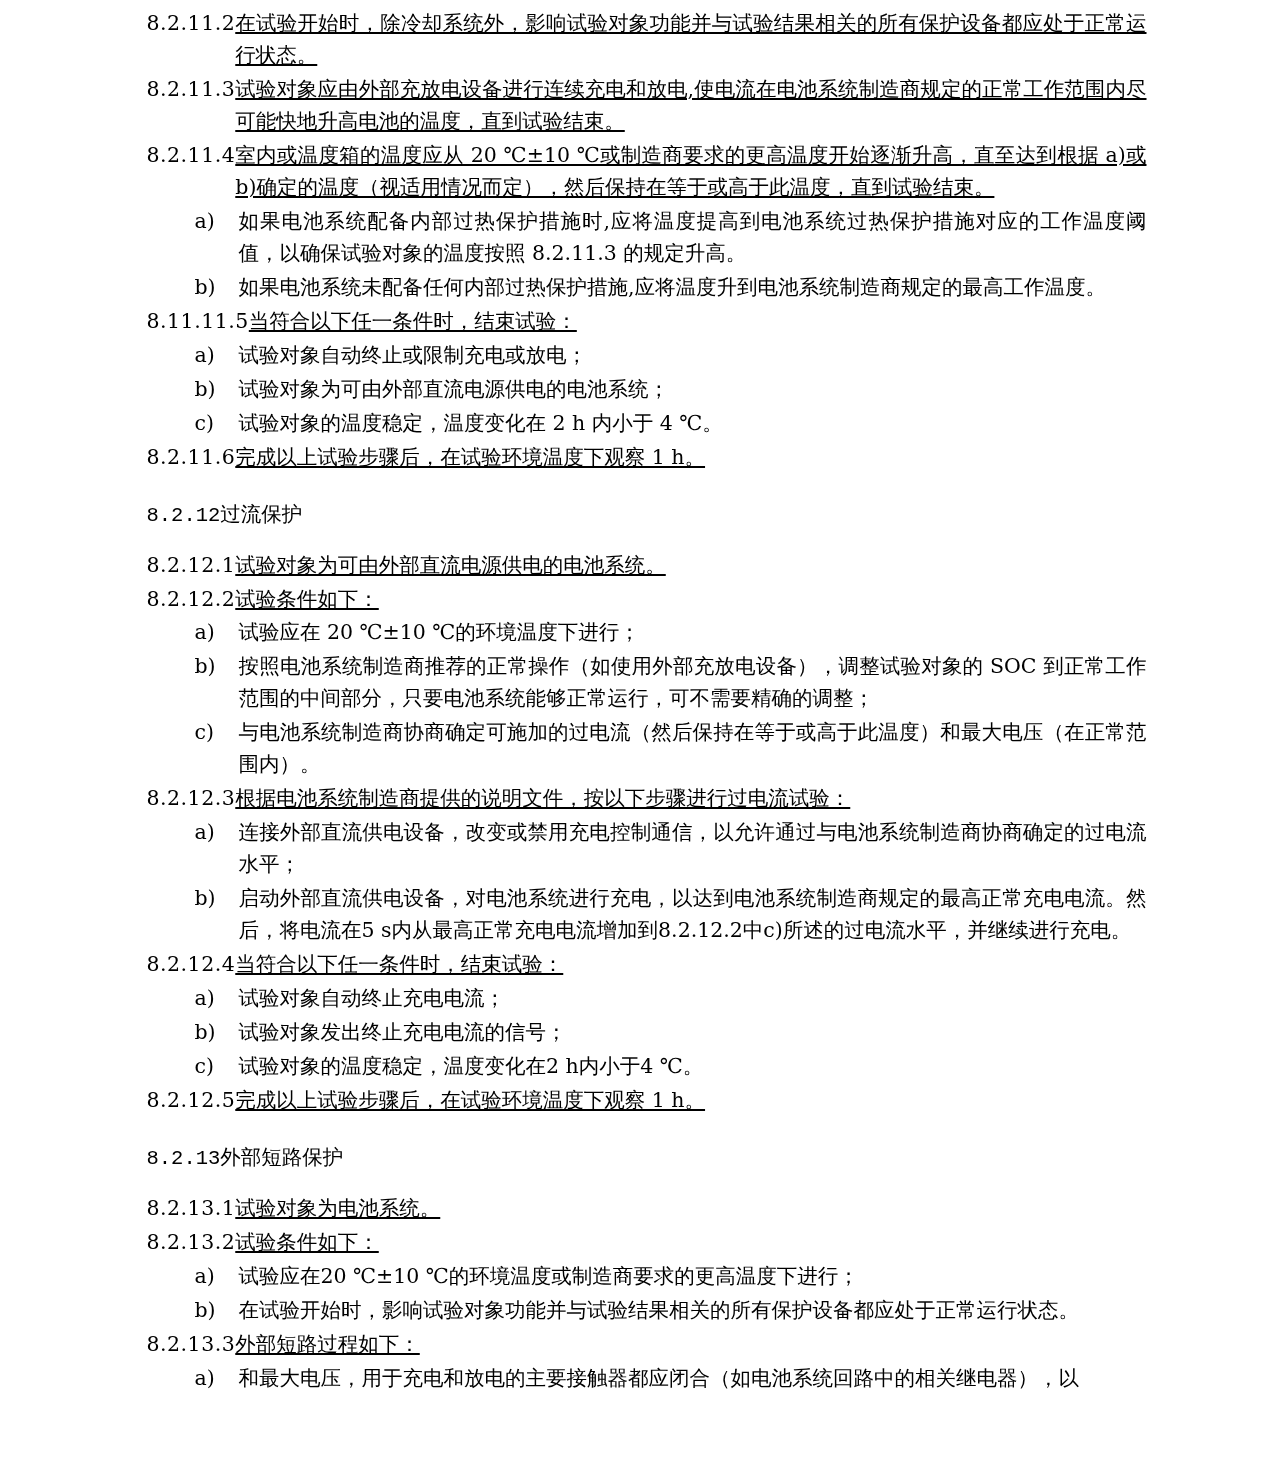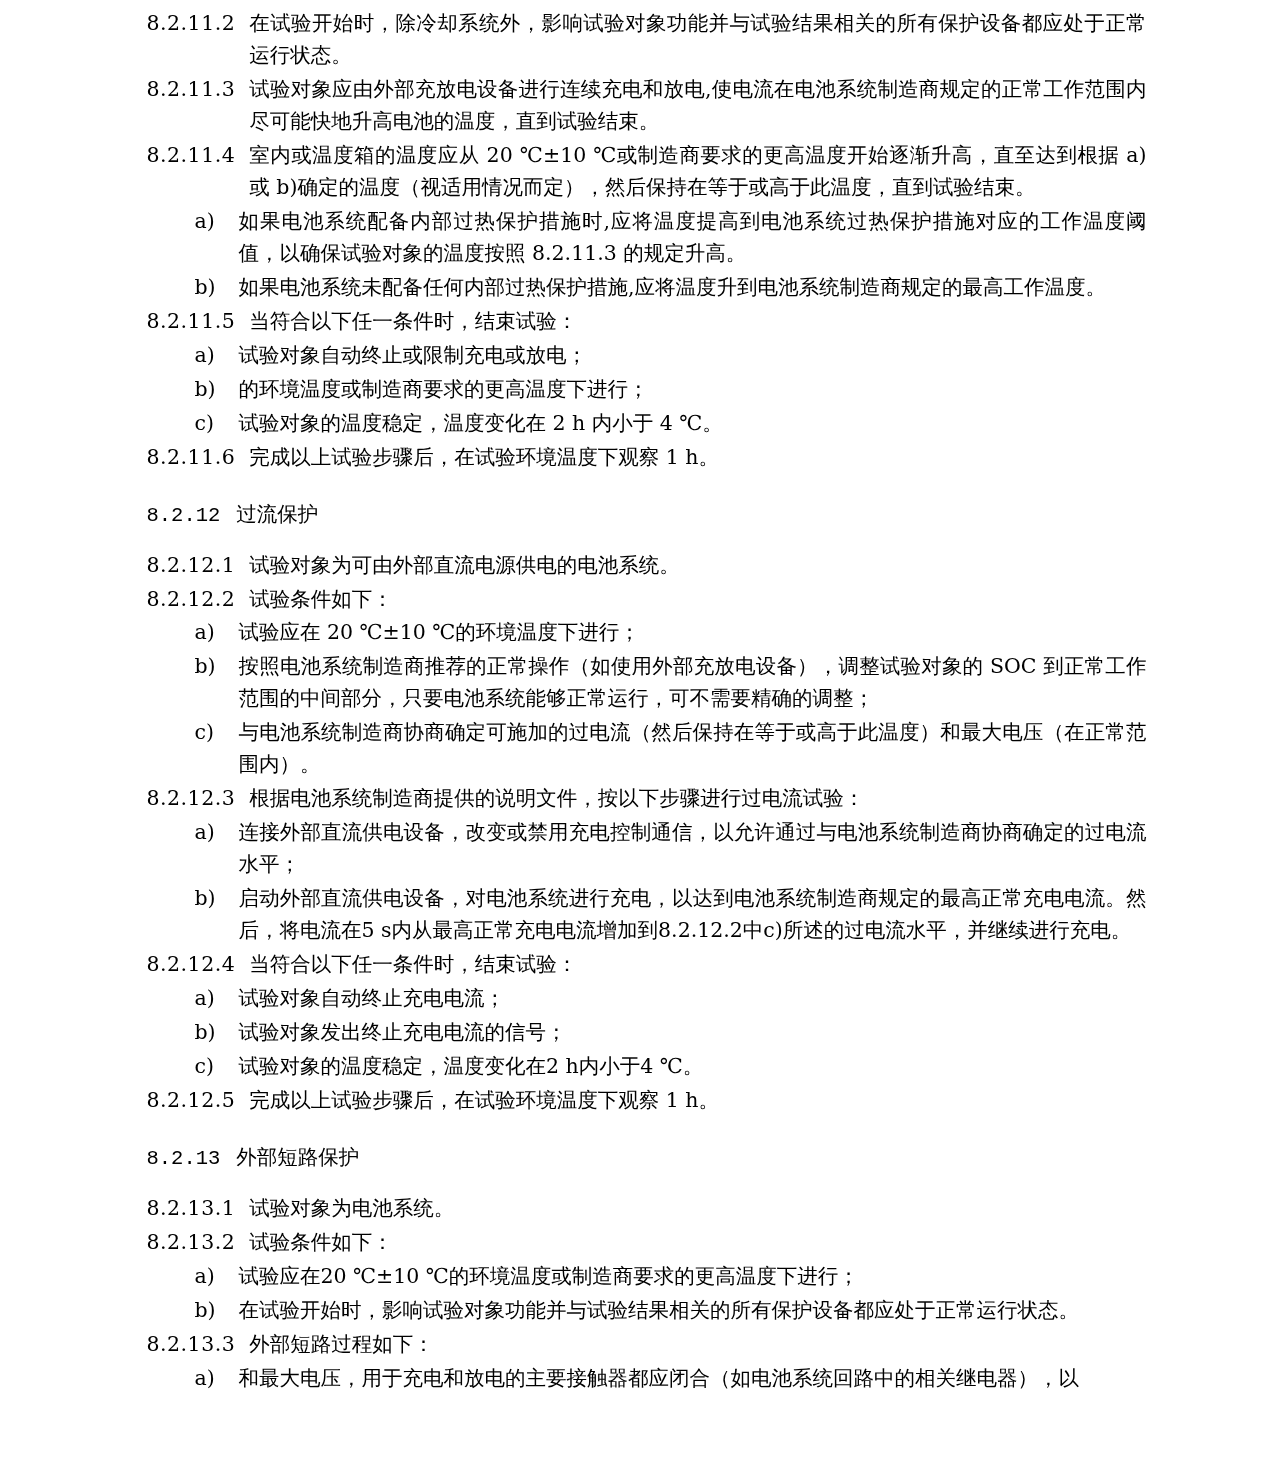--- a/index.html
+++ b/index.html
@@ -32,39 +32,39 @@
     line-height: 1.56;
     margin: 0 0 2px 0;
   }
   .clause .num {
     flex: 0 0 auto;
     white-space: nowrap;
     letter-spacing: 0.5px;
   }
   .clause .txt {
     flex: 1 1 auto;
-    margin-left: 14px;
     text-align: justify;
+    text-decoration: underline;
   }
   
   .heading {
     display: flex;
     align-items: flex-start;
     font-size: 20.5px;
     line-height: 1.56;
     margin: 26px 0 18px 0;
     font-family: Liberation Mono, monospace;
   }
   .heading .num {
     flex: 0 0 auto;
     white-space: nowrap;
   }
   .heading .txt {
     flex: 1 1 auto;
-    margin-left: 16px;
+    margin-left: 0;
   }
   
   .item {
     display: flex;
     align-items: flex-start;
     font-size: 20.5px;
     line-height: 1.56;
     margin: 0 0 2px 0;
     padding-left: 48px;
   }
@@ -96,30 +96,30 @@
       </div>
       <div class="item">
         <span class="lbl">a)</span>
         <span class="txt">如果电池系统配备内部过热保护措施时,应将温度提高到电池系统过热保护措施对应的工作温度阈值，以确保试验对象的温度按照 8.2.11.3 的规定升高。</span>
       </div>
       <div class="item">
         <span class="lbl">b)</span>
         <span class="txt">如果电池系统未配备任何内部过热保护措施,应将温度升到电池系统制造商规定的最高工作温度。</span>
       </div>
       <div class="clause">
-        <span class="num">8.2.11.5</span>
+        <span class="num">8.11.11.5</span>
         <span class="txt">当符合以下任一条件时，结束试验：</span>
       </div>
       <div class="item">
         <span class="lbl">a)</span>
         <span class="txt">试验对象自动终止或限制充电或放电；</span>
       </div>
       <div class="item">
         <span class="lbl">b)</span>
-        <span class="txt">的环境温度或制造商要求的更高温度下进行；</span>
+        <span class="txt">试验对象为可由外部直流电源供电的电池系统；</span>
       </div>
       <div class="item">
         <span class="lbl">c)</span>
         <span class="txt">试验对象的温度稳定，温度变化在 2 h 内小于 4 ℃。</span>
       </div>
       <div class="clause">
         <span class="num">8.2.11.6</span>
         <span class="txt">完成以上试验步骤后，在试验环境温度下观察 1 h。</span>
       </div>
       <div class="heading">

